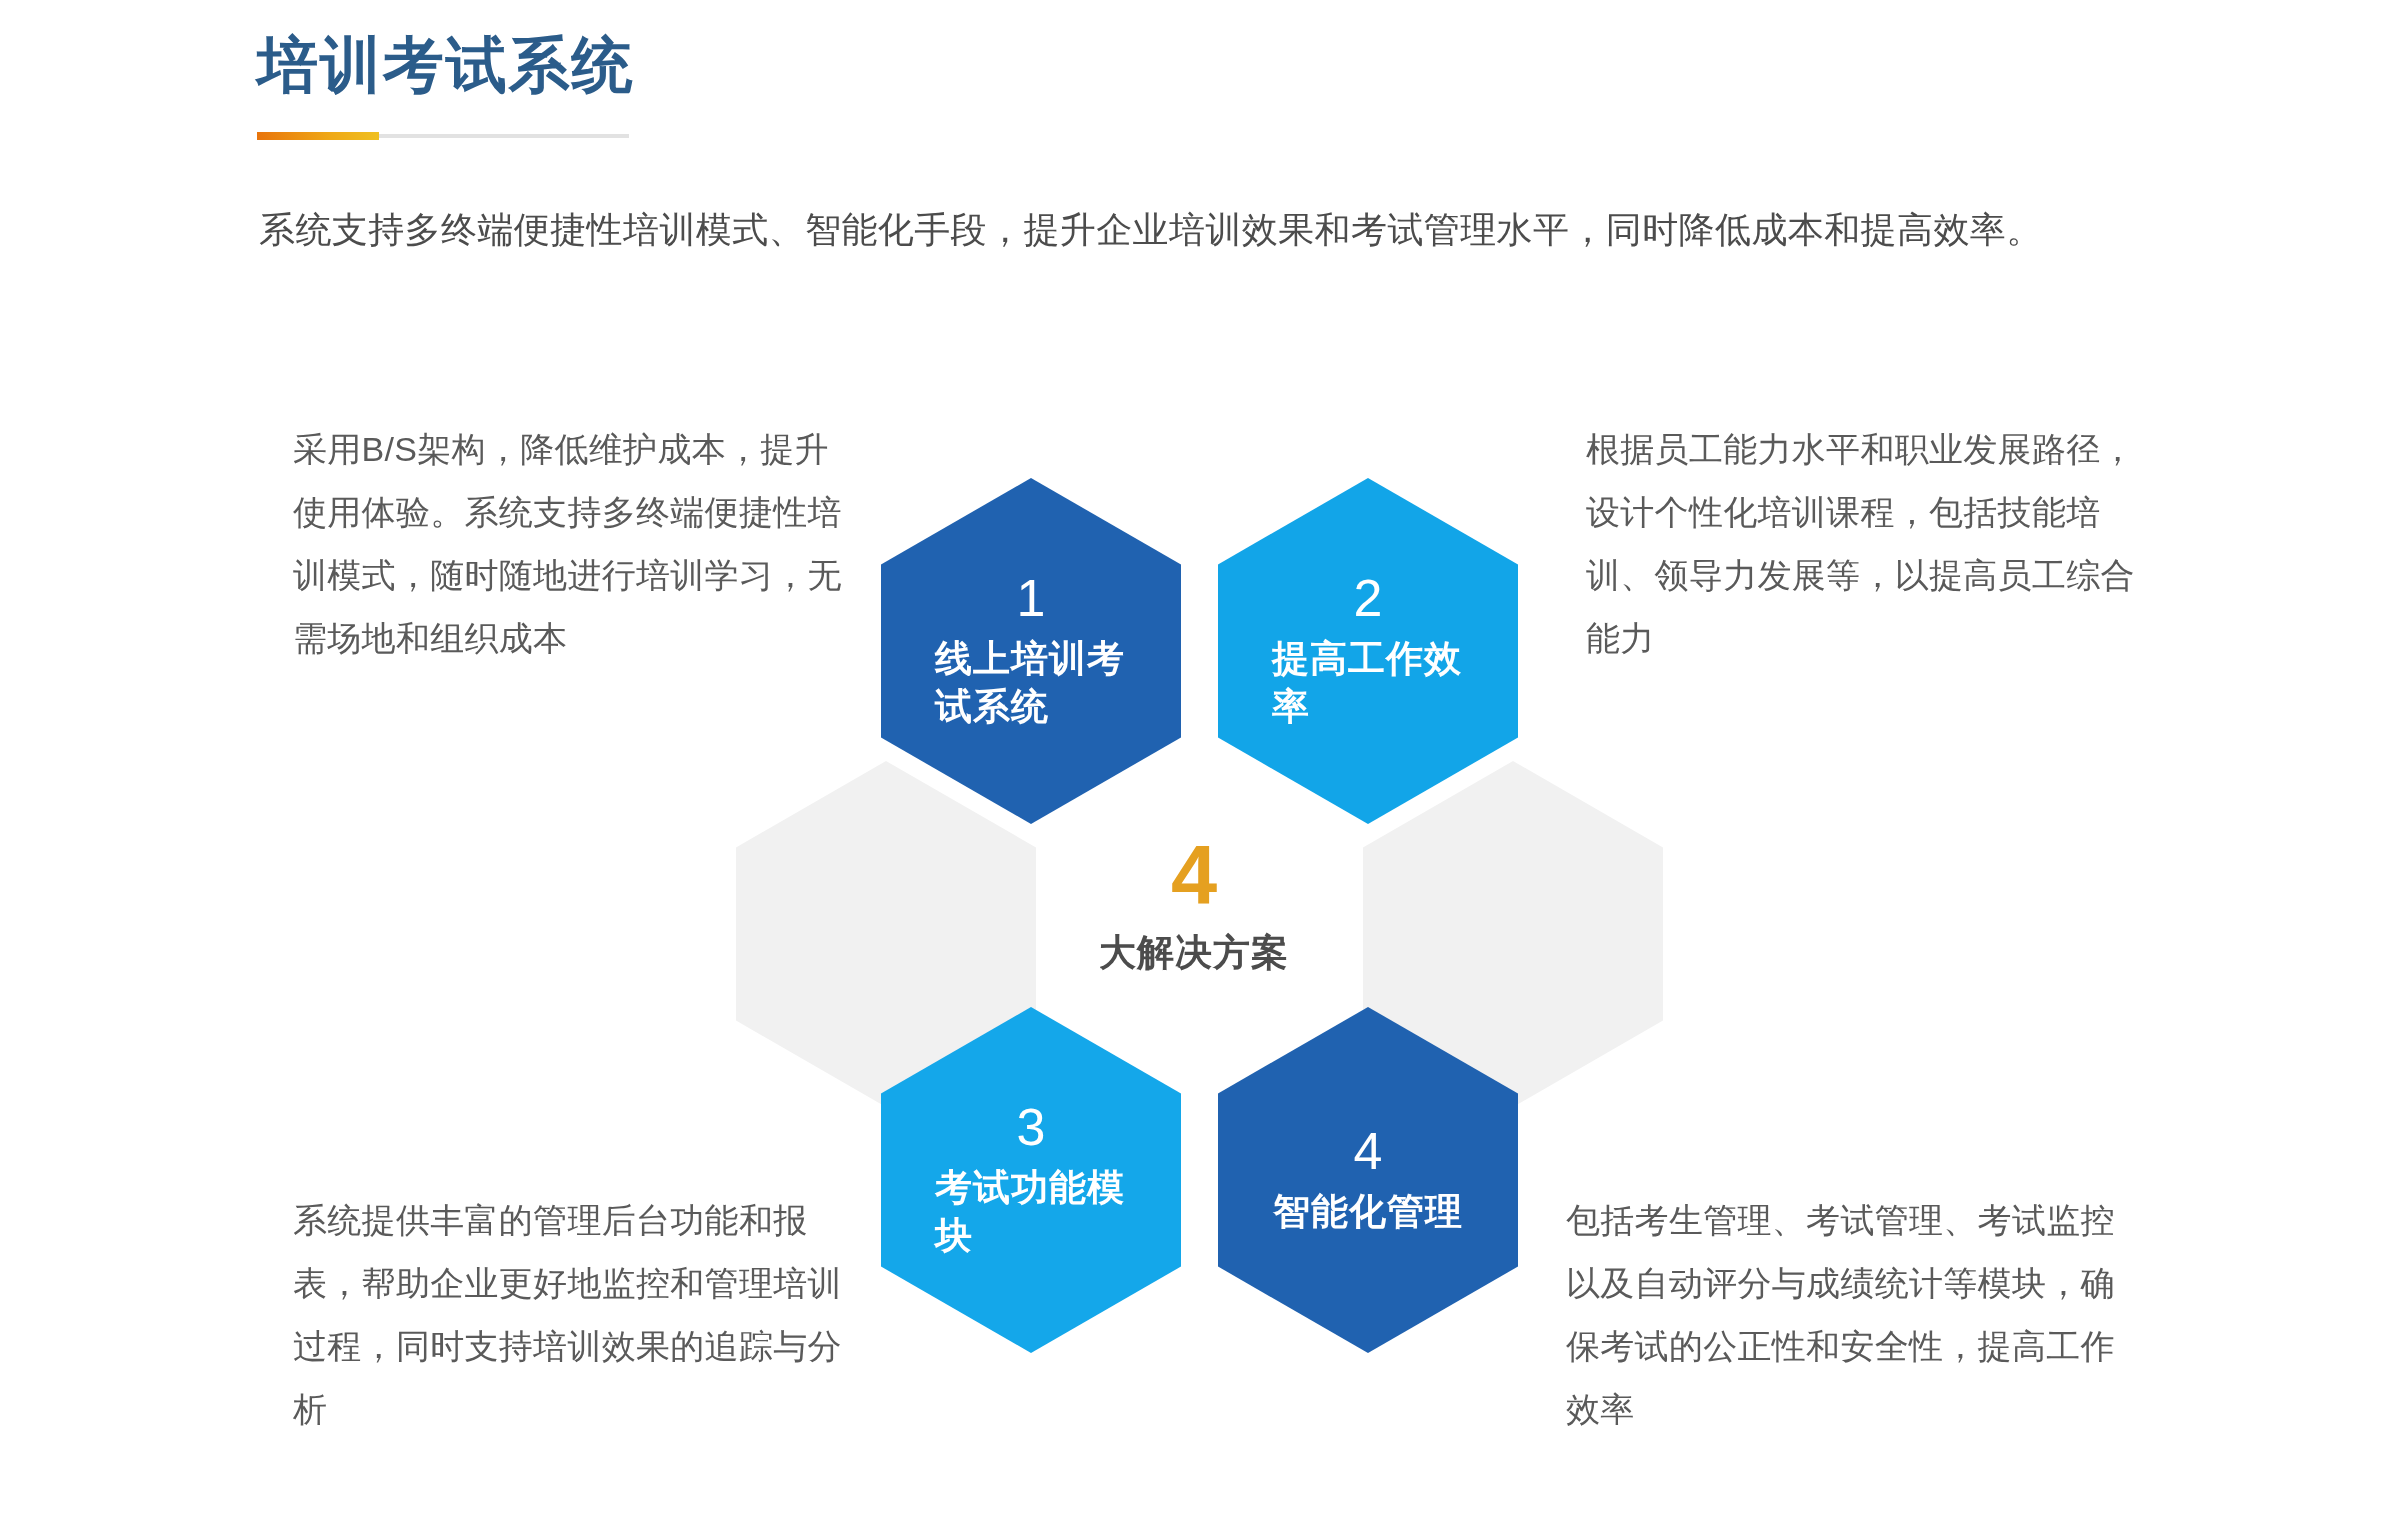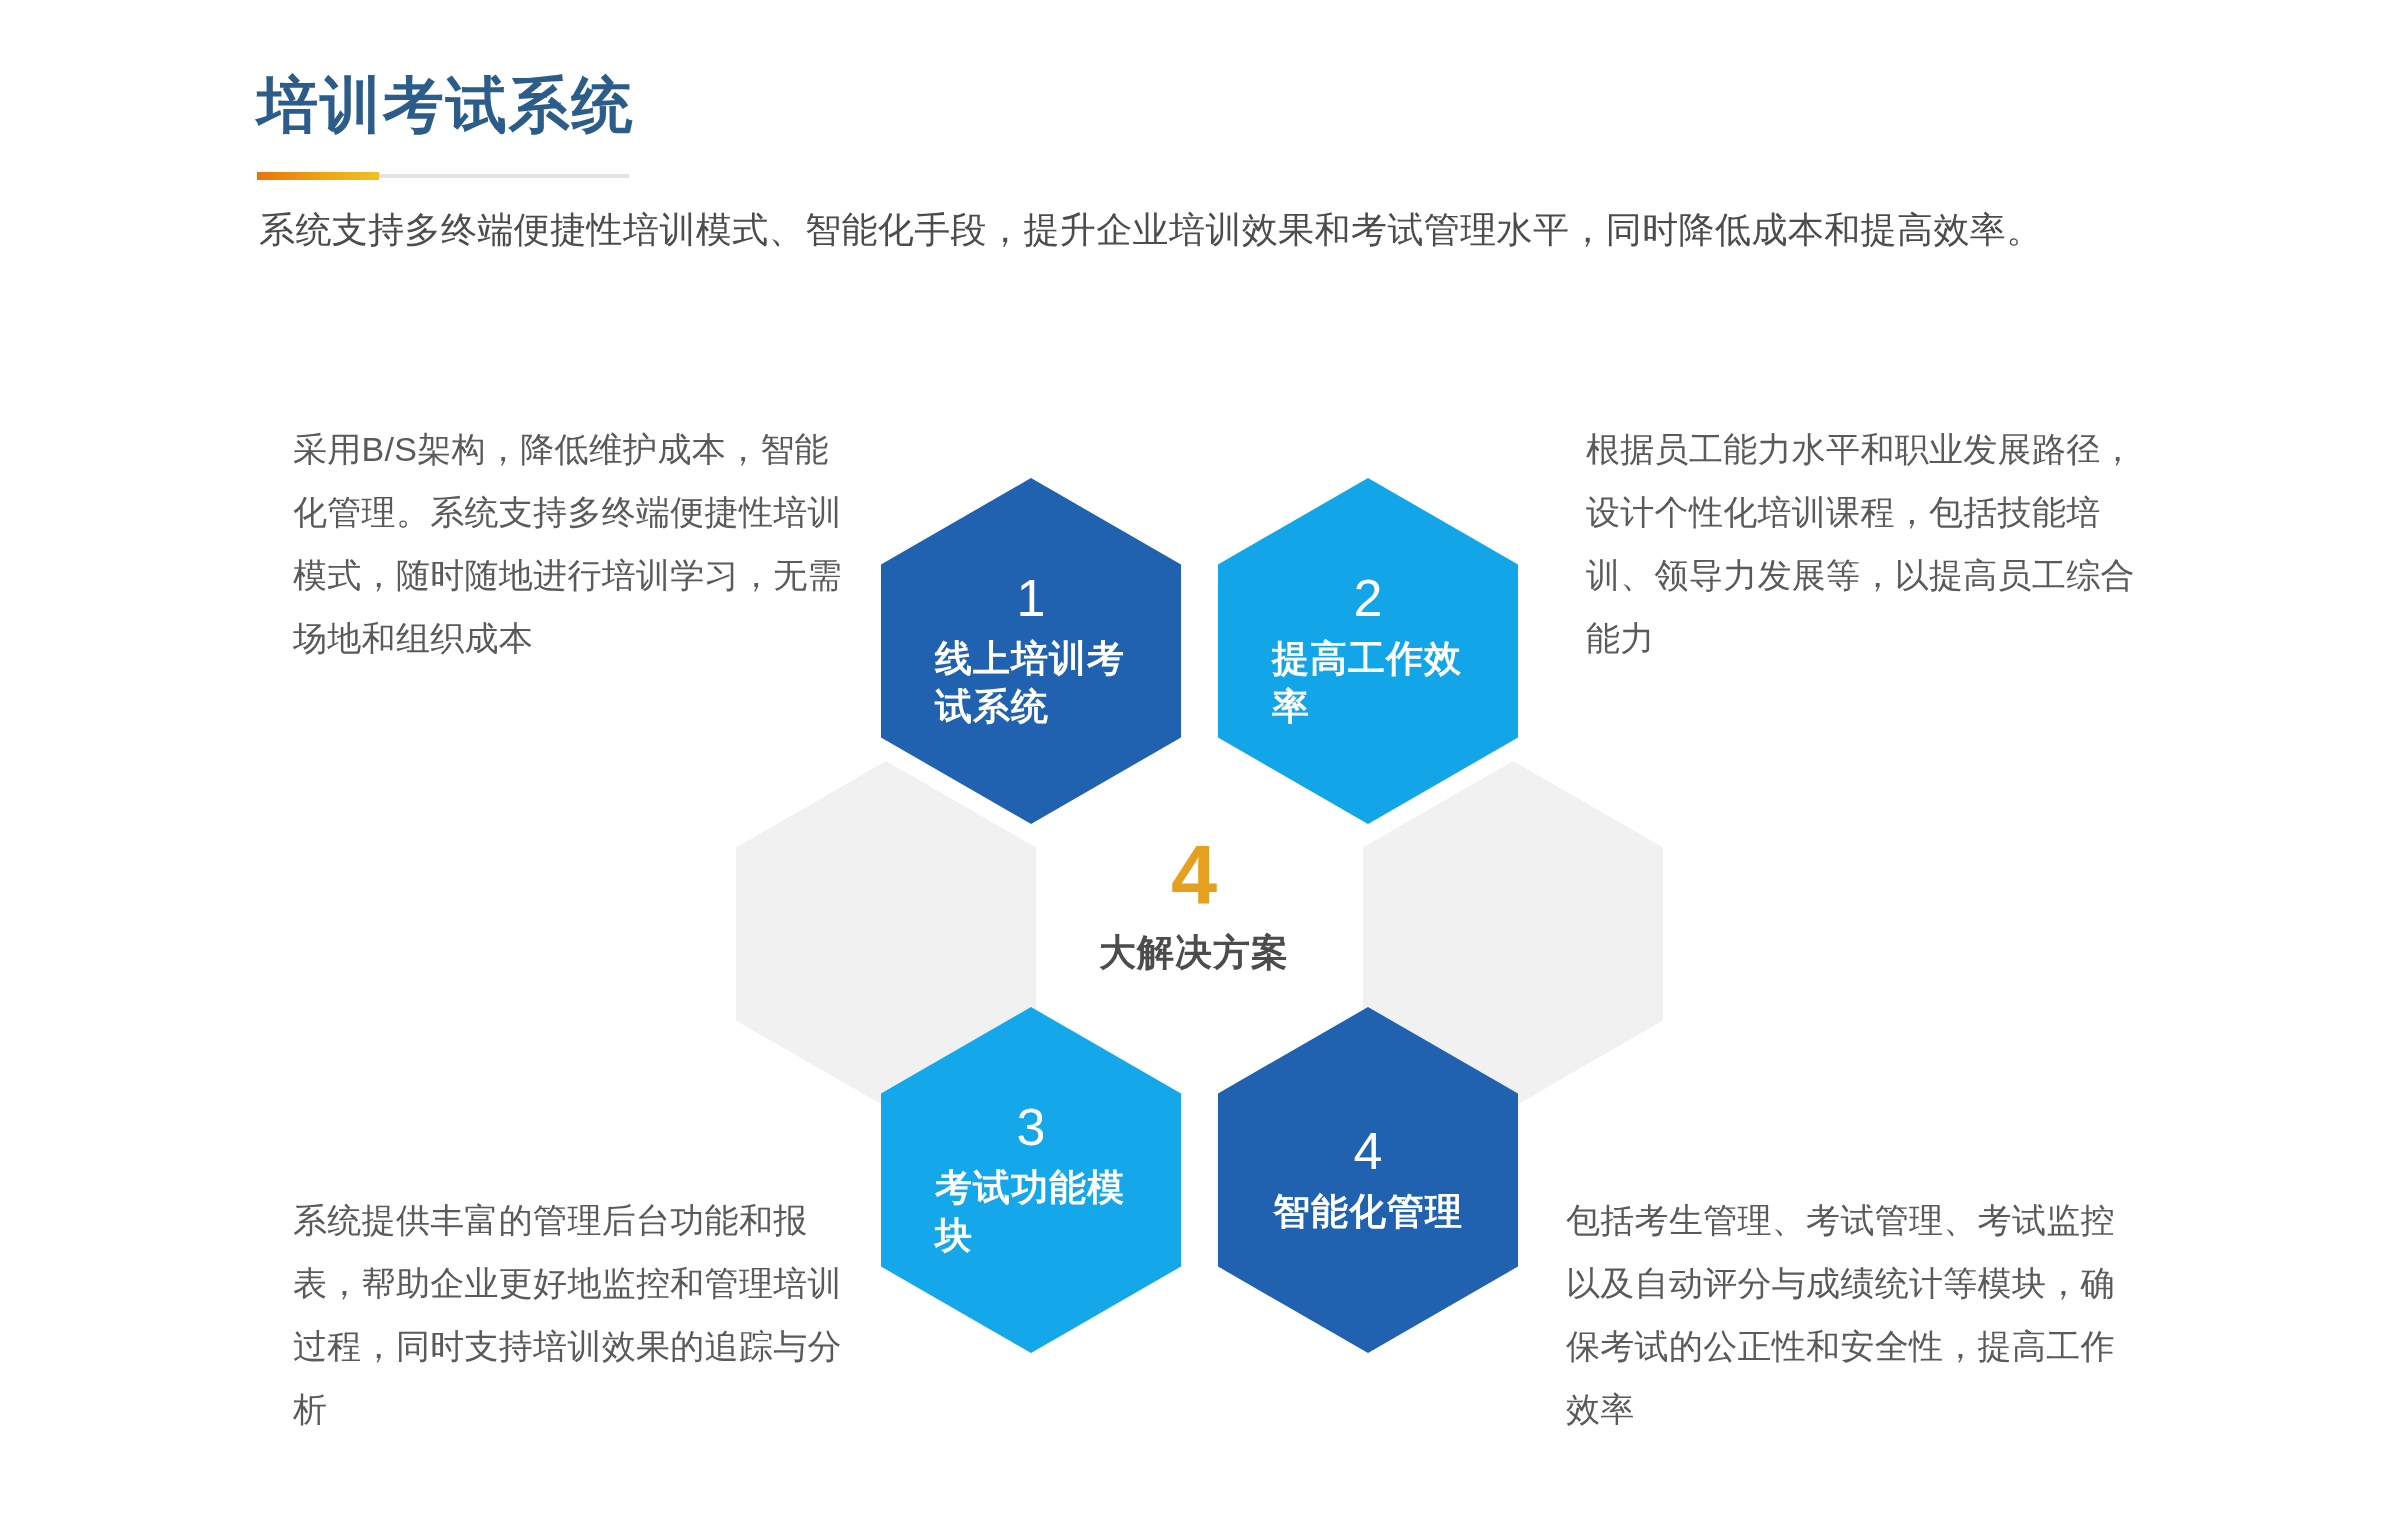--- a/index.html
+++ b/index.html
@@ -25,21 +25,20 @@
     top: 27px;
     width: 1825px;
   }
   .page-title {
     font-size: 61px;
     font-weight: bold;
     color: #2B5C8A;
     letter-spacing: 1.9px;
     line-height: 1.25;
     white-space: nowrap;
-    margin-top: 40px;
   }
   .rule-wrap {
     position: relative;
     margin-top: 29px;
     width: 372px;
     height: 6.7px;
   }
   .rule-gray {
     position: absolute;
     left: 0; top: 1.9px;
@@ -188,21 +187,21 @@
       <div class="hex-num">4</div>
       <div class="hex-label">智能化管理</div>
     </div>
   </div>
 
   <div class="center-block">
     <div class="center-num">4</div>
     <div class="center-caption">大解决方案</div>
   </div>
 
-  <div class="desc" id="desc-tl">采用B/S架构，降低维护成本，智能化管理。系统支持多终端便捷性培训模式，随时随地进行培训学习，无需场地和组织成本</div>
+  <div class="desc" id="desc-tl">采用B/S架构，降低维护成本，提升使用体验。系统支持多终端便捷性培训模式，随时随地进行培训学习，无需场地和组织成本</div>
 
   <div class="desc" id="desc-tr">根据员工能力水平和职业发展路径，设计个性化培训课程，包括技能培训、领导力发展等，以提高员工综合能力</div>
 
   <div class="desc" id="desc-br">包括考生管理、考试管理、考试监控以及自动评分与成绩统计等模块，确保考试的公正性和安全性，提高工作效率</div>
 
   <div class="desc" id="desc-bl">系统提供丰富的管理后台功能和报表，帮助企业更好地监控和管理培训过程，同时支持培训效果的追踪与分析</div>
 
 </div>
 
 

